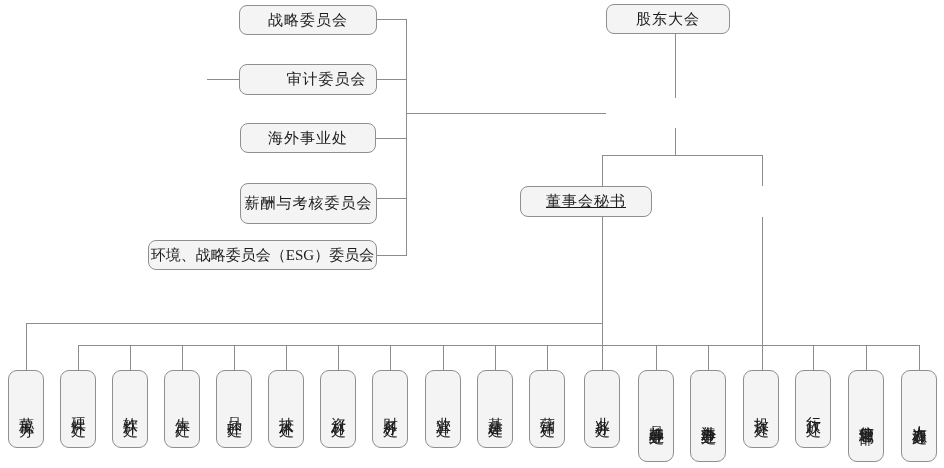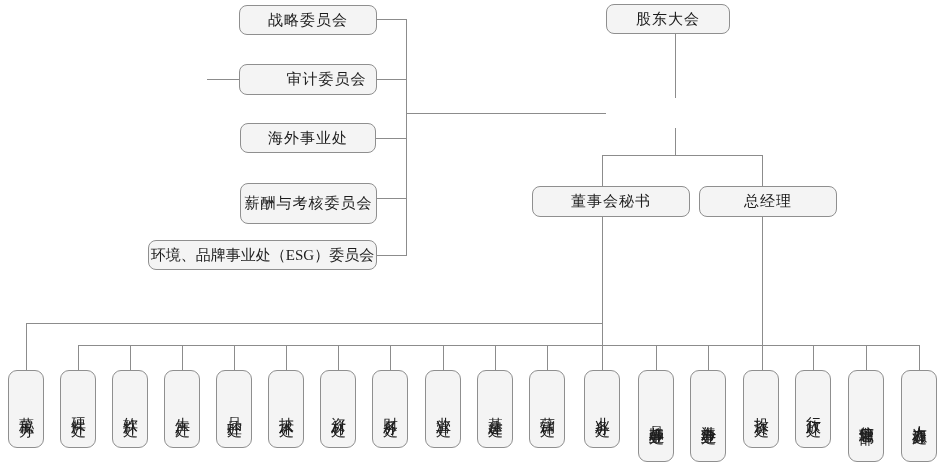--- a/index.html
+++ b/index.html
@@ -89,28 +89,27 @@
   <div class="lv" style="left:443px; top:345px; height:25px;"></div>
   <div class="lv" style="left:495px; top:345px; height:25px;"></div>
   <div class="lv" style="left:547px; top:345px; height:25px;"></div>
   <div class="lv" style="left:656px; top:345px; height:25px;"></div>
   <div class="lv" style="left:708px; top:345px; height:25px;"></div>
   <div class="lv" style="left:813px; top:345px; height:25px;"></div>
   <div class="lv" style="left:866px; top:345px; height:25px;"></div>
   <div class="lv" style="left:919px; top:345px; height:25px;"></div>
 
   <div class="box" style="left:606px; top:4px;  width:124px; height:30px;">股东大会</div>
-  <div class="box" style="left:532px; top:186px; width:158px; height:31px;">董事会秘书</div>
-  <div class="box" style="left:699px; top:186px; width:138px; height:31px;">总经理</div>
+  <div class="box" style="left:520px; top:186px; width:132px; height:31px;text-decoration:underline;">董事会秘书</div>
 
   <div class="box" style="left:239px; top:5px;   width:138px; height:30px;">战略委员会</div>
   <div class="box" style="left:239px; top:64px;  width:138px; height:31px;padding-left:37px;">审计委员会</div>
   <div class="box" style="left:240px; top:123px; width:136px; height:30px;">海外事业处</div>
   <div class="box" style="left:240px; top:183px; width:137px; height:41px;">薪酬与考核委员会</div>
-  <div class="box" style="left:148px; top:240px; width:229px; height:30px; letter-spacing:0;">环境、品牌事业处（ESG）委员会</div>
+  <div class="box" style="left:148px; top:240px; width:229px; height:30px; letter-spacing:0;">环境、战略委员会（ESG）委员会</div>
 
   <div class="vbox" style="left:8px;">董秘办</div>
   <div class="vbox" style="left:60px;">硬件处</div>
   <div class="vbox" style="left:112px;">软件处</div>
   <div class="vbox" style="left:164px;">生产处</div>
   <div class="vbox" style="left:216px;">品控处</div>
   <div class="vbox" style="left:268px;">技术处</div>
   <div class="vbox" style="left:320px;">资材处</div>
   <div class="vbox" style="left:372px;">财务处</div>
   <div class="vbox" style="left:425px;">业管处</div>

